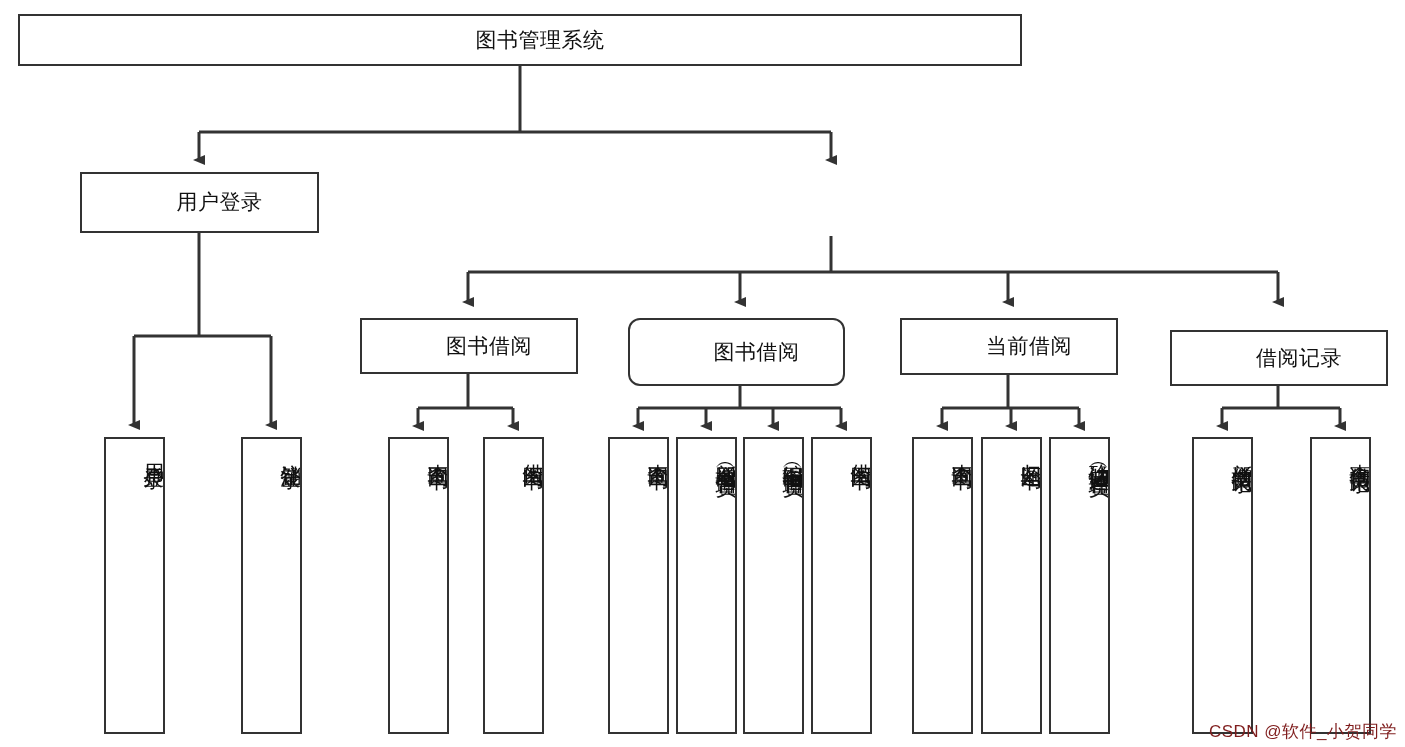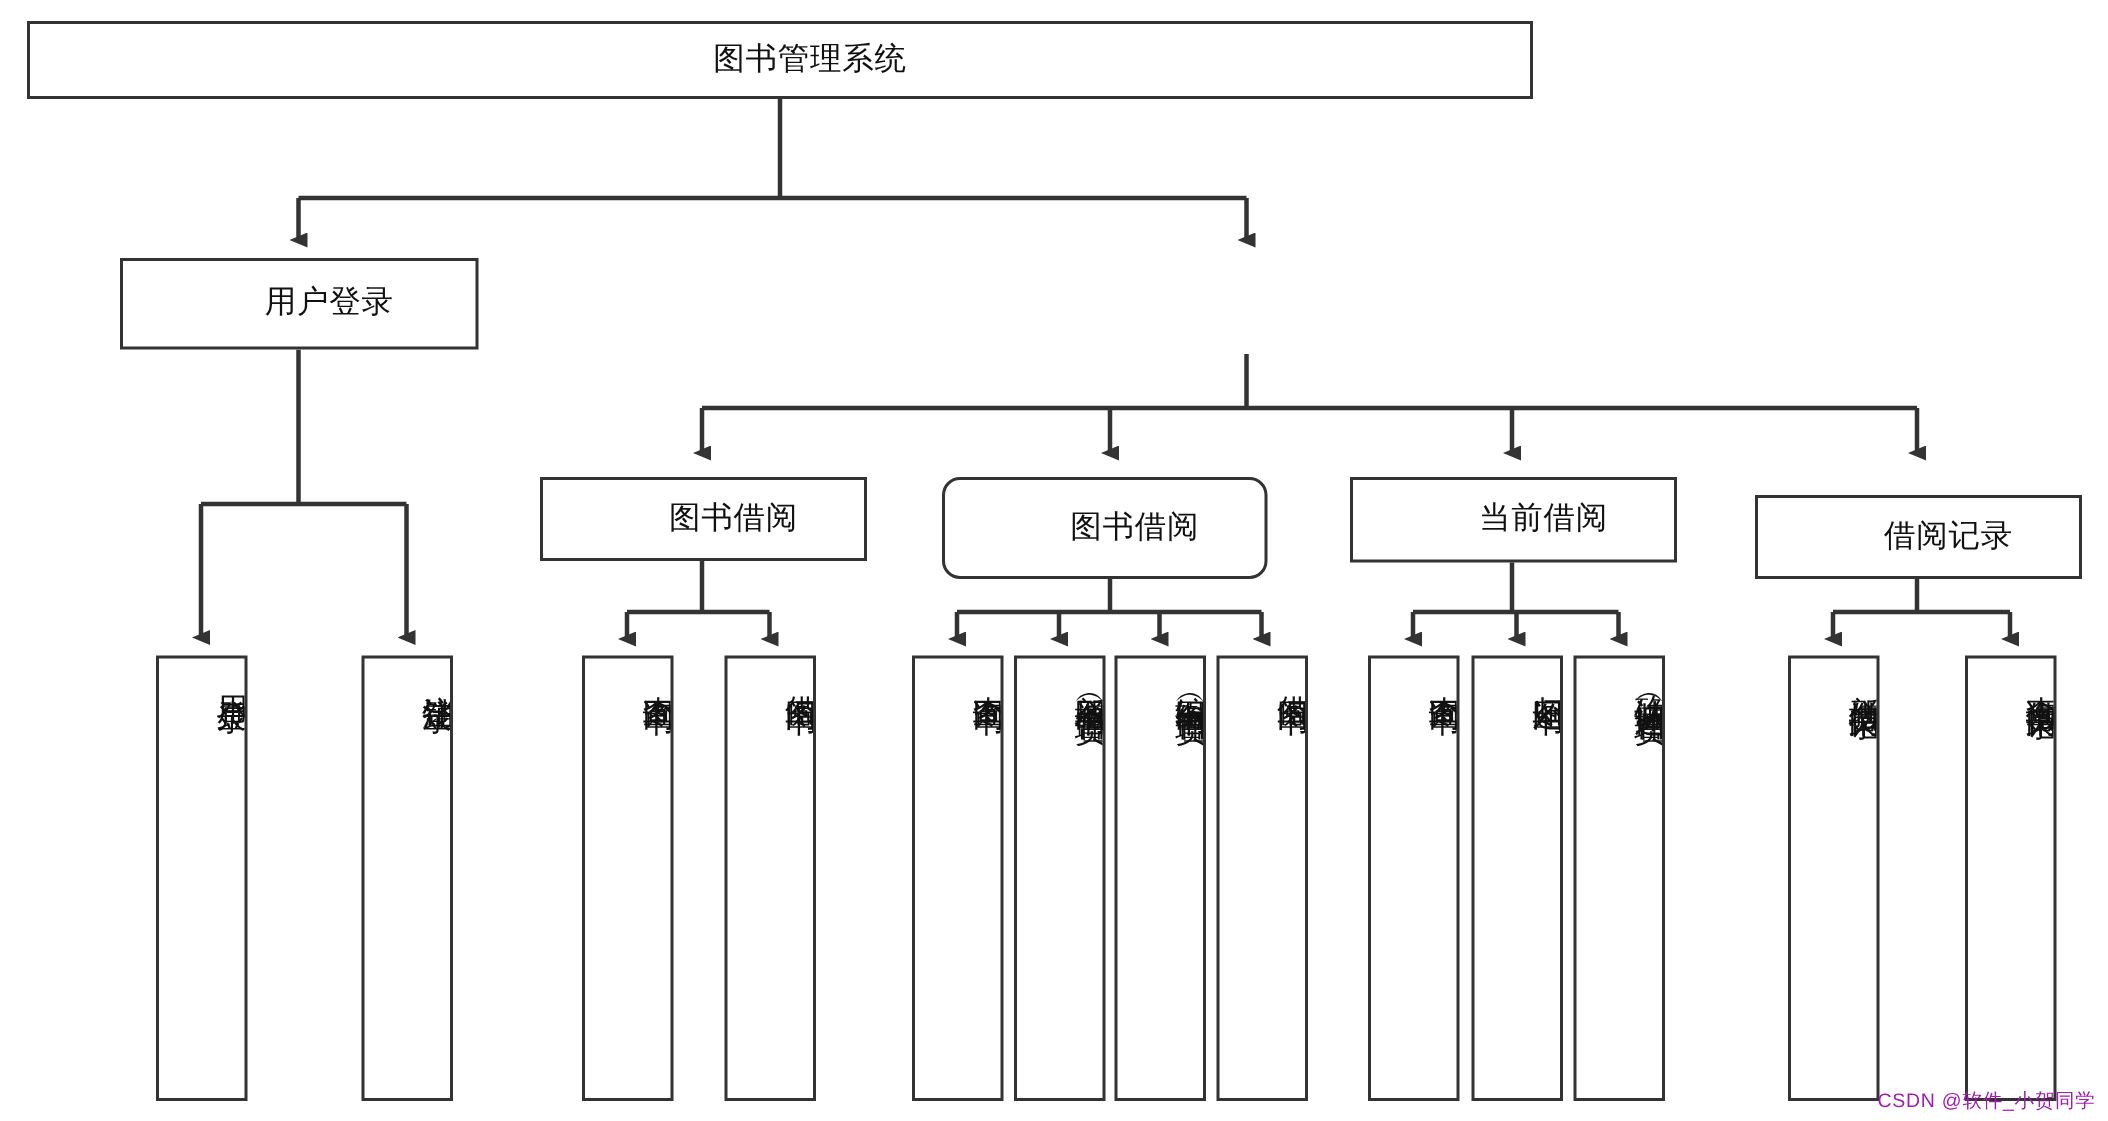--- a/index.html
+++ b/index.html
@@ -57,22 +57,22 @@
     writing-mode: vertical-rl;
     text-orientation: upright;
     font-size: 21px;
     letter-spacing: 2px;
     line-height: 1;
   }
   .watermark {
     position: absolute;
     right: 8px;
     bottom: 4px;
-    font-size: 13px;
-    color: #a21caf;
+    font-size: 17px;
+    color: #7f1d1d;
     white-space: nowrap;
     letter-spacing: 0.5px;
     pointer-events: none;
   }
 </style>
 </head>
 <body>
 
 <div id="diagram-root">
 

